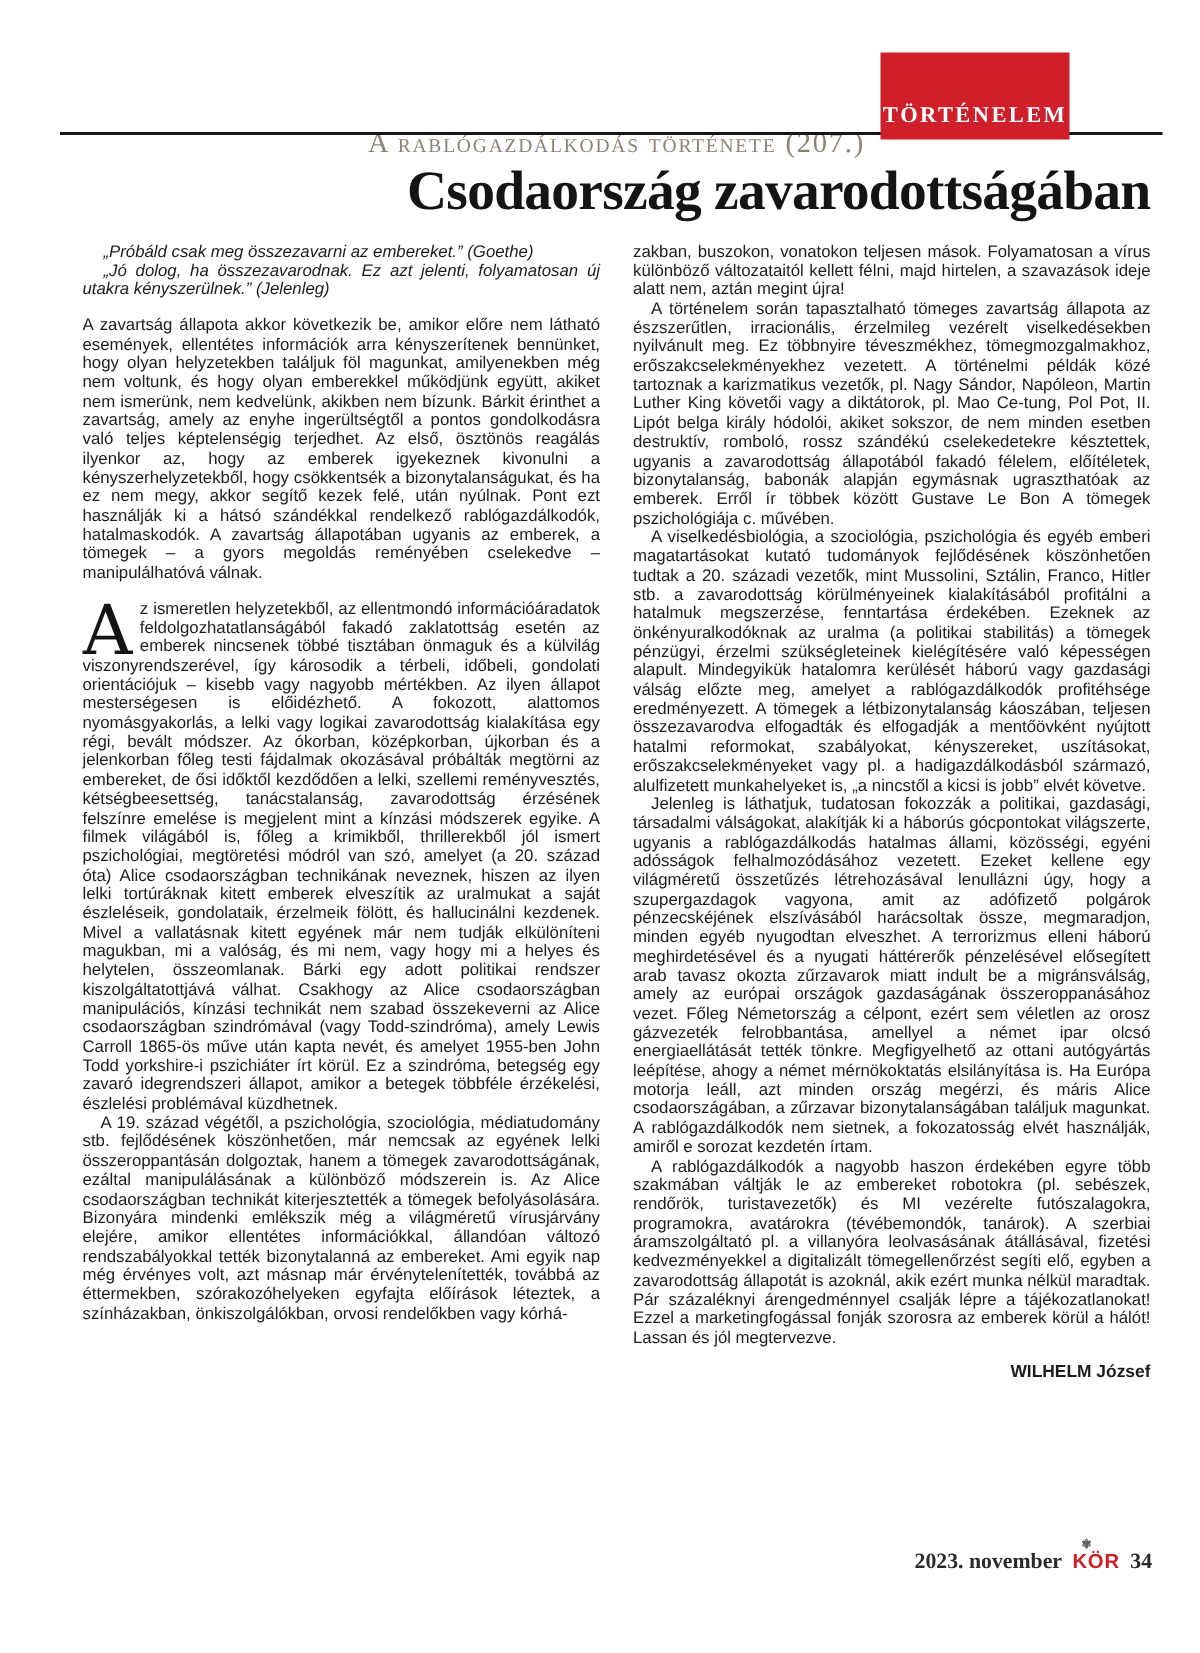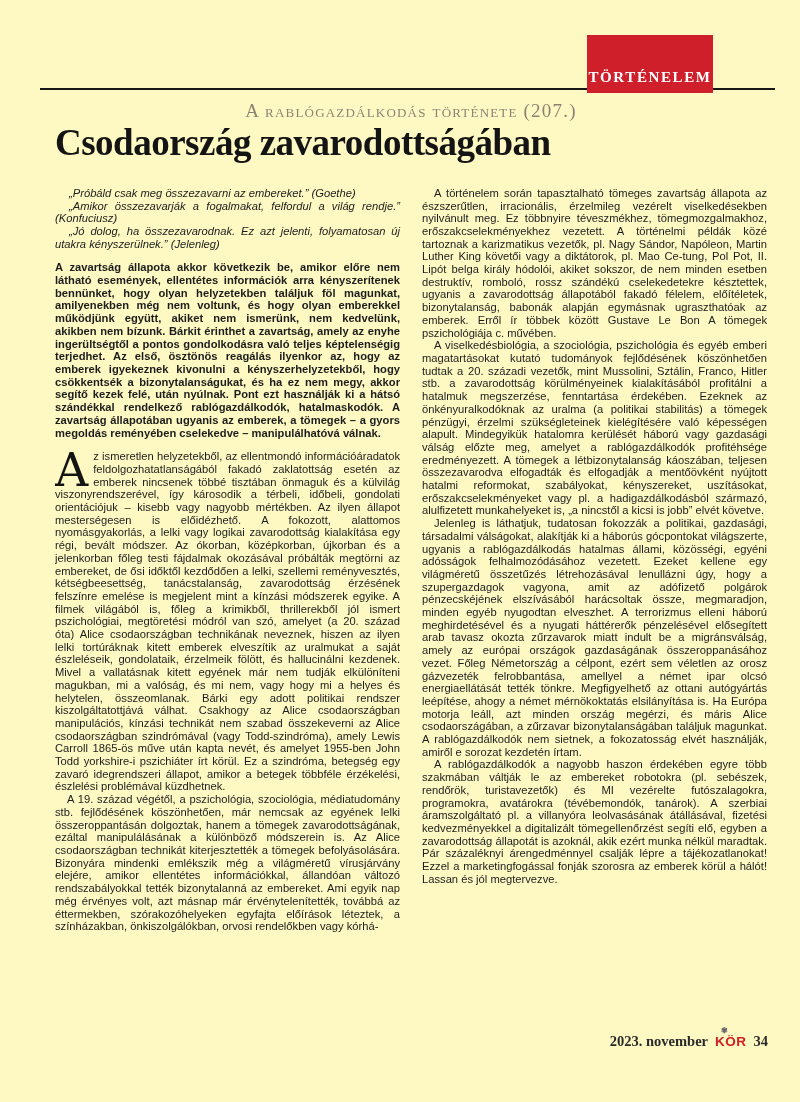--- a/index.html
+++ b/index.html
@@ -1,20 +1,20 @@
 <!DOCTYPE html>
 <html lang="hu"><head>
 <meta charset="utf-8">
 <style>
   html,body{margin:0;padding:0;background:#e8e8e8;}
   .page{
     position:relative;
     width:800px;height:1102px;
     margin:0 auto;
-    background:#fef9c3;
+    background:#ffffff;
     font-family:"Liberation Sans",sans-serif;
     color:#1c1c1c;
     overflow:hidden;
   }
   
   .header-rule{
     position:absolute;top:88px;left:40px;width:735px;height:2px;
     background:#161616;z-index:1;
   }
   .section-tab{
@@ -22,43 +22,43 @@
     background:#cf1f2b;z-index:2;
     display:flex;align-items:flex-end;justify-content:center;
     padding-bottom:7px;box-sizing:border-box;
   }
   .section-tab .label{
     color:#ffffff;
     font-family:"Liberation Serif",serif;
     font-weight:bold;font-size:15px;letter-spacing:1.6px;
   }
   
-  .content{position:absolute;top:100px;left:55px;width:712px;}
+  .content{position:absolute;top:85px;left:55px;width:712px;}
   .series-title{
     text-align:center;
     font-family:"Liberation Serif",serif;
     font-variant:small-caps;
     font-size:19px;letter-spacing:1.2px;
     color:#8d8274;
     margin:0 0 2px 0;
   }
   .main-title{
-    text-align:left;
+    text-align:right;
     font-family:"Liberation Serif",serif;
     font-weight:bold;font-size:37px;letter-spacing:-0.5px;
     color:#141414;
-    margin:0 0 24px 0;line-height:1.05;
+    margin:0 0 14px 0;line-height:1.05;
   }
   
   .columns{display:flex;gap:22px;height:836px;overflow:hidden;}
   .col{width:349px;font-size:11.2px;line-height:12.7px;text-align:justify;}
   .col p{margin:0;}
   .quotes{margin-bottom:11px;}
   .quote{font-style:italic;text-indent:14px;}
-  .lead{font-weight:bold;margin-bottom:11px !important;}
+  .lead{font-weight:normal;margin-bottom:11px !important;}
   .indent{text-indent:12px;}
   .dropcap{
     float:left;
     font-family:"DejaVu Serif",serif;
     font-size:46px;line-height:36px;
     padding:2px 5px 0 0;
     color:#141414;
   }
   .inline-italic{}
   .byline{
@@ -97,33 +97,34 @@
   <div class="content">
 
     <div class="series-title">A rablógazdálkodás története (207.)</div>
     <h1 class="main-title">Csodaország zavarodottságában</h1>
 
     <div class="columns">
 
       <div class="col">
         <div class="quotes">
           <p class="quote">„Próbáld csak meg összezavarni az embereket.” (Goethe)</p>
-          <p class="quote">„Amikor összezavarják a fogalmakat, felfordul a világ rendje.” (Konfuciusz)</p>
           <p class="quote">„Jó dolog, ha összezavarodnak. Ez azt jelenti, folyamatosan új utakra kényszerülnek.” (Jelenleg)</p>
         </div>
         <p class="lead">A zavartság állapota akkor következik be, amikor előre nem látható események, ellentétes információk arra kényszerítenek bennünket, hogy olyan helyzetekben találjuk föl magunkat, amilyenekben még nem voltunk, és hogy olyan emberekkel működjünk együtt, akiket nem ismerünk, nem kedvelünk, akikben nem bízunk. Bárkit érinthet a zavartság, amely az enyhe ingerültségtől a pontos gondolkodásra való teljes képtelenségig terjedhet. Az első, ösztönös reagálás ilyenkor az, hogy az emberek igyekeznek kivonulni a kényszerhelyzetekből, hogy csökkentsék a bizonytalanságukat, és ha ez nem megy, akkor segítő kezek felé, után nyúlnak. Pont ezt használják ki a hátsó szándékkal rendelkező rablógazdálkodók, hatalmaskodók. A zavartság állapotában ugyanis az emberek, a tömegek – a gyors megoldás reményében cselekedve – manipulálhatóvá válnak.</p>
         <p class="body-para"><span class="dropcap">A</span><span>z ismeretlen helyzetekből, az ellentmondó információáradatok feldolgozhatatlanságából fakadó zaklatottság esetén az emberek nincsenek többé tisztában önmaguk és a külvilág viszonyrendszerével, így károsodik a térbeli, időbeli, gondolati orientációjuk – kisebb vagy nagyobb mértékben. Az ilyen állapot mesterségesen is előidézhető. A fokozott, alattomos nyomásgyakorlás, a lelki vagy logikai zavarodottság kialakítása egy régi, bevált módszer. Az ókorban, középkorban, újkorban és a jelenkorban főleg testi fájdalmak okozásával próbálták megtörni az embereket, de ősi időktől kezdődően a lelki, szellemi reményvesztés, kétségbeesettség, tanácstalanság, zavarodottság érzésének felszínre emelése is megjelent mint a kínzási módszerek egyike. A filmek világából is, főleg a krimikből, thrillerekből jól ismert pszichológiai, megtöretési módról van szó, amelyet (a 20. század óta) Alice csodaországban technikának neveznek, hiszen az ilyen lelki tortúráknak kitett emberek elveszítik az uralmukat a saját észleléseik, gondolataik, érzelmeik fölött, és hallucinálni kezdenek. Mivel a vallatásnak kitett egyének már nem tudják elkülöníteni magukban, mi a valóság, és mi nem, vagy hogy mi a helyes és helytelen, összeomlanak. Bárki egy adott politikai rendszer kiszolgáltatottjává válhat. Csakhogy az Alice csodaországban manipulációs, kínzási technikát nem szabad összekeverni az Alice csodaországban szindrómával (vagy Todd-szindróma), amely Lewis Carroll 1865-ös műve után kapta nevét, és amelyet 1955-ben John Todd yorkshire-i pszichiáter írt körül. Ez a szindróma, betegség egy zavaró idegrendszeri állapot, amikor a betegek többféle érzékelési, észlelési problémával küzdhetnek.</span></p>
         <p class="indent">A 19. század végétől, a pszichológia, szociológia, médiatudomány stb. fejlődésének köszönhetően, már nemcsak az egyének lelki összeroppantásán dolgoztak, hanem a tömegek zavarodottságának, ezáltal manipulálásának a különböző módszerein is. Az Alice csodaországban technikát kiterjesztették a tömegek befolyásolására. Bizonyára mindenki emlékszik még a világméretű vírusjárvány elejére, amikor ellentétes információkkal, állandóan változó rendszabályokkal tették bizonytalanná az embereket. Ami egyik nap még érvényes volt, azt másnap már érvénytelenítették, továbbá az éttermekben, szórakozóhelyeken egyfajta előírások léteztek, a színházakban, önkiszolgálókban, orvosi rendelőkben vagy kórhá-</p>
       </div>
 
       <div class="col">
+        <p>zakban, buszokon, vonatokon teljesen mások. Folyamatosan a vírus különböző változataitól kellett félni, majd hirtelen, a szavazások ideje alatt nem, aztán megint újra!</p>
         <p class="indent">A történelem során tapasztalható tömeges zavartság állapota az észszerűtlen, irracionális, érzelmileg vezérelt viselkedésekben nyilvánult meg. Ez többnyire téveszmékhez, tömegmozgalmakhoz, erőszakcselekményekhez vezetett. A történelmi példák közé tartoznak a karizmatikus vezetők, pl. Nagy Sándor, Napóleon, Martin Luther King követői vagy a diktátorok, pl. Mao Ce-tung, Pol Pot, II. Lipót belga király hódolói, akiket sokszor, de nem minden esetben destruktív, romboló, rossz szándékú cselekedetekre késztettek, ugyanis a zavarodottság állapotából fakadó félelem, előítéletek, bizonytalanság, babonák alapján egymásnak ugraszthatóak az emberek. Erről ír többek között Gustave Le Bon A tömegek pszichológiája c. művében.</p>
         <p class="indent"><span>A viselkedésbiológia, a szociológia, pszichológia és egyéb emberi magatartásokat kutató tudományok fejlődésének köszönhetően tudtak a 20. századi vezetők, mint Mussolini, Sztálin, Franco, Hitler stb. a zavarodottság körülményeinek kialakításából profitálni a hatalmuk megszerzése, fenntartása érdekében. Ezeknek az önkényuralkodóknak az uralma (a politikai stabilitás) a tömegek pénzügyi, érzelmi szükségleteinek kielégítésére való képességen alapult. Mindegyikük hatalomra kerülését háború vagy gazdasági válság előzte meg, amelyet a rablógazdálkodók profitéhsége eredményezett. A tömegek a létbizonytalanság káoszában, teljesen összezavarodva elfogadták és elfogadják a mentőövként nyújtott hatalmi reformokat, szabályokat, kényszereket, uszításokat, erőszakcselekményeket vagy pl. a hadigazdálkodásból származó, alulfizetett munkahelyeket is, </span><span class="inline-italic">„a nincstől a kicsi is jobb”</span><span> elvét követve.</span></p>
         <p class="indent">Jelenleg is láthatjuk, tudatosan fokozzák a politikai, gazdasági, társadalmi válságokat, alakítják ki a háborús gócpontokat világszerte, ugyanis a rablógazdálkodás hatalmas állami, közösségi, egyéni adósságok felhalmozódásához vezetett. Ezeket kellene egy világméretű összetűzés létrehozásával lenullázni úgy, hogy a szupergazdagok vagyona, amit az adófizető polgárok pénzecskéjének elszívásából harácsoltak össze, megmaradjon, minden egyéb nyugodtan elveszhet. A terrorizmus elleni háború meghirdetésével és a nyugati háttérerők pénzelésével elősegített arab tavasz okozta zűrzavarok miatt indult be a migránsválság, amely az európai országok gazdaságának összeroppanásához vezet. Főleg Németország a célpont, ezért sem véletlen az orosz gázvezeték felrobbantása, amellyel a német ipar olcsó energiaellátását tették tönkre. Megfigyelhető az ottani autógyártás leépítése, ahogy a német mérnökoktatás elsilányítása is. Ha Európa motorja leáll, azt minden ország megérzi, és máris Alice csodaországában, a zűrzavar bizonytalanságában találjuk magunkat. A rablógazdálkodók nem sietnek, a fokozatosság elvét használják, amiről e sorozat kezdetén írtam.</p>
         <p class="indent">A rablógazdálkodók a nagyobb haszon érdekében egyre több szakmában váltják le az embereket robotokra (pl. sebészek, rendőrök, turistavezetők) és MI vezérelte futószalagokra, programokra, avatárokra (tévébemondók, tanárok). A szerbiai áramszolgáltató pl. a villanyóra leolvasásának átállásával, fizetési kedvezményekkel a digitalizált tömegellenőrzést segíti elő, egyben a zavarodottság állapotát is azoknál, akik ezért munka nélkül maradtak. Pár százaléknyi árengedménnyel csalják lépre a tájékozatlanokat! Ezzel a marketingfogással fonják szorosra az emberek körül a hálót! Lassan és jól megtervezve.</p>
+        <p class="byline">WILHELM József</p>
       </div>
 
     </div>
   </div>
 
   <div class="footer">
     <span>2023. november</span>
     <span class="logo"><span class="logo-deco">✾</span><span>KÖR</span></span>
     <span>34</span>
   </div>

